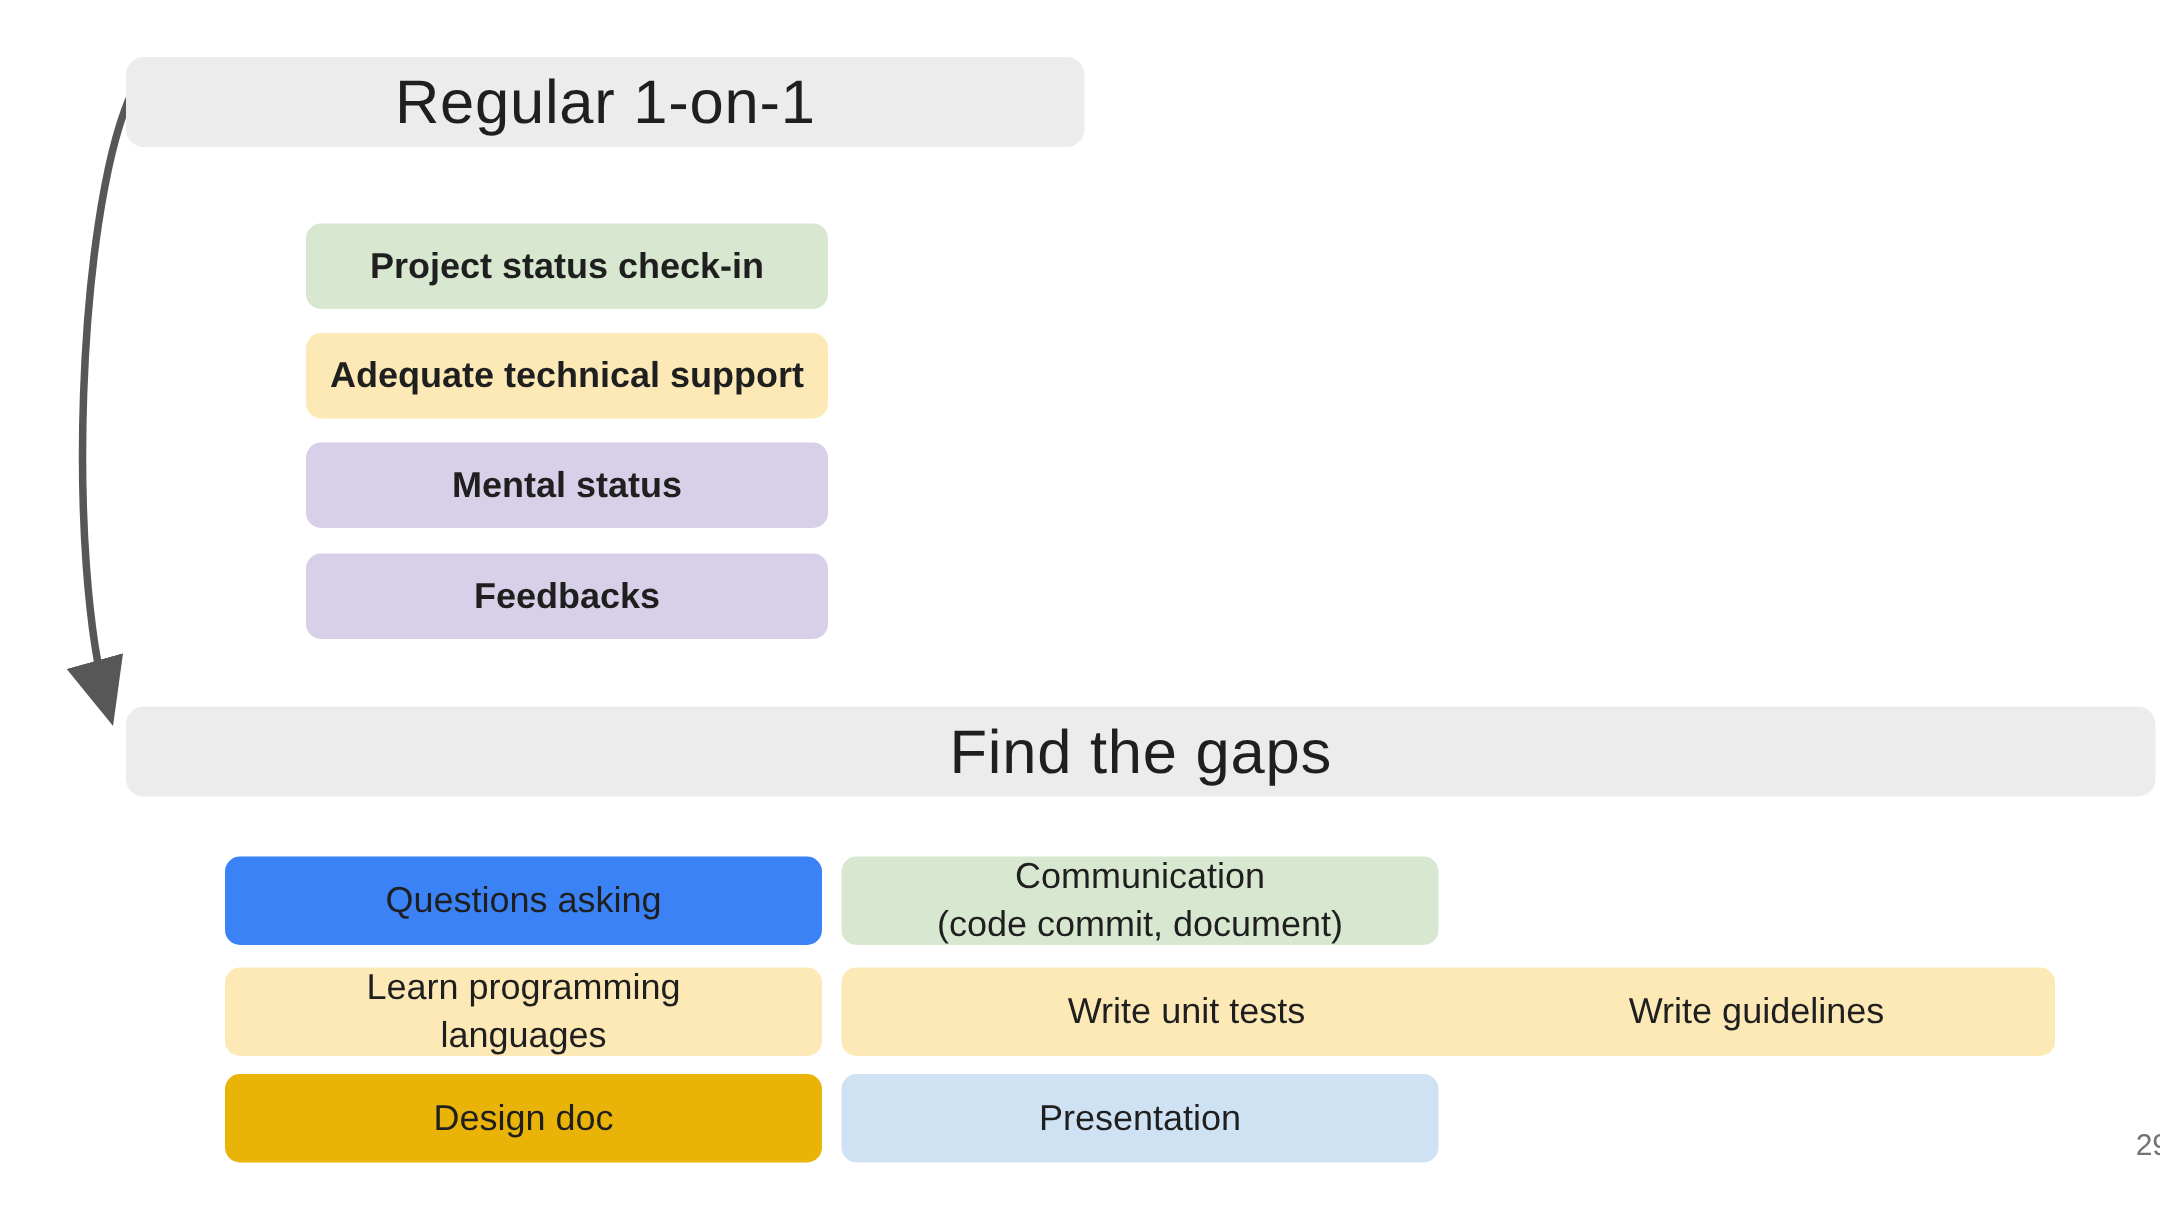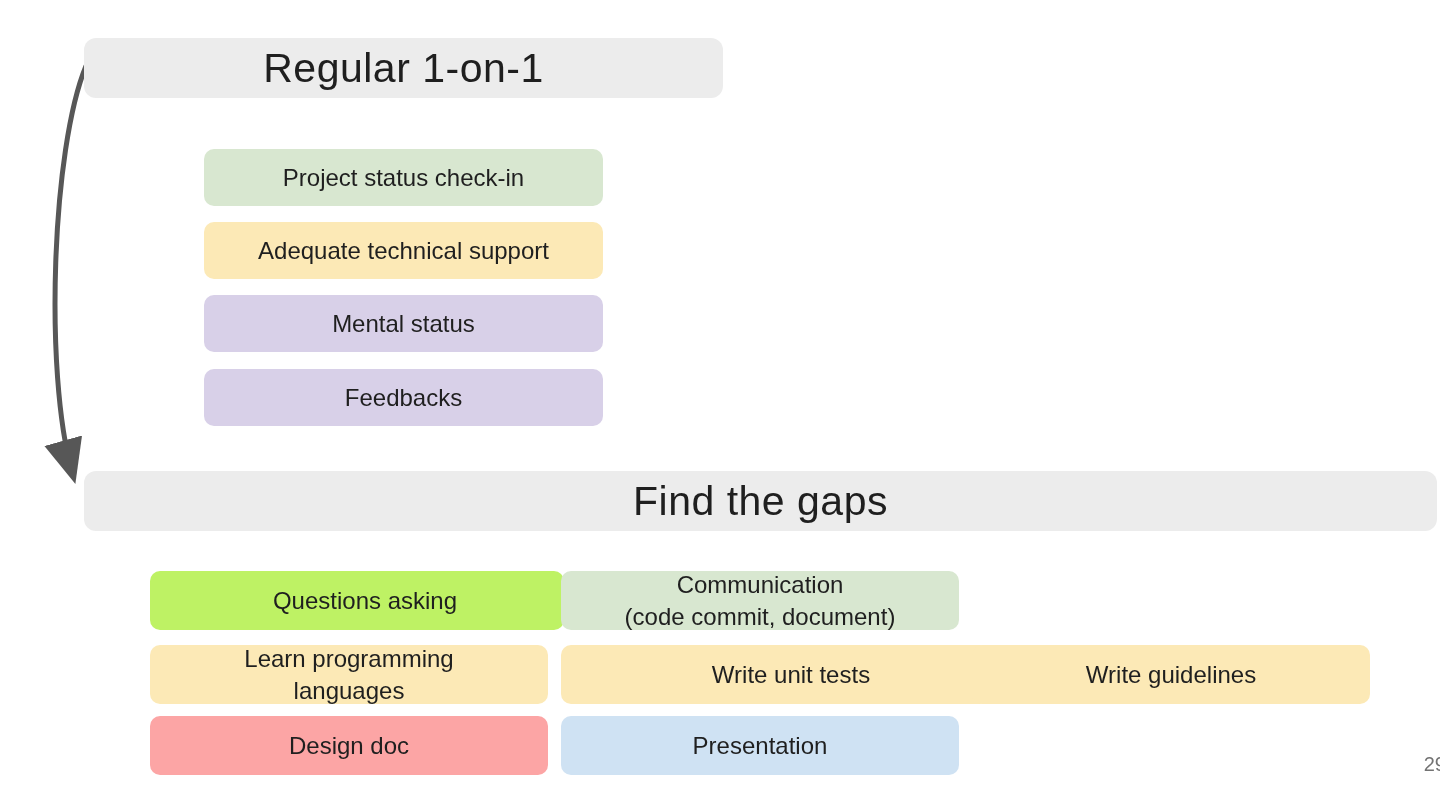--- a/index.html
+++ b/index.html
@@ -53,21 +53,21 @@
     align-items: center;
     justify-content: center;
     text-align: center;
     font-size: 24px;
     line-height: 1.32;
     color: #1f1f1f;
     white-space: pre-line;
     overflow: visible;
   }
   
-  .col-item { left: 164px; width: 399px; height: 57px; }
+  .col-item { left: 164px; width: 348px; height: 57px; font-weight: bold; }
   .col-item-1 { top: 149px; }
   .col-item-2 { top: 222px; }
   .col-item-3 { top: 295px; }
   .col-item-4 { top: 369px; }
   
   .gcol-1 { left: 110px; }
   .gcol-2 { left: 521px; }
   .gcol-3 { left: 932px; }
   .grow-1 { top: 571px; }
   .grow-2 { top: 645px; }
@@ -100,31 +100,31 @@
   <div class="box col-item col-item-1" style="background: rgb(216, 231, 208);">Project status check-in</div>
 
   <div class="box col-item col-item-2" style="background: rgb(252, 233, 182);">Adequate technical support</div>
 
   <div class="box col-item col-item-3" style="background: rgb(216, 208, 232);">Mental status</div>
 
   <div class="box col-item col-item-4" style="background: rgb(216, 208, 232);">Feedbacks</div>
 
   <div class="header-box header-2">Find the gaps</div>
 
-  <div class="box gcell gcol-1 grow-1" style="background: #bef264; padding-left: 16px;">Questions asking</div>
+  <div class="box gcell gcol-1 grow-1" style="background: #3b82f6;">Questions asking</div>
 
   <div class="box gcell gcol-2 grow-1" style="background: rgb(216, 231, 208);">Communication
 (code commit, document)</div>
 
   <div class="box gcell gcol-1 grow-2" style="background: rgb(252, 233, 182);">Learn programming
 languages</div>
 
   <div class="box gcell gcol-2 grow-2" style="background: rgb(252, 233, 182); padding-left: 31px;">Write unit tests</div>
 
   <div class="box gcell gcol-3 grow-2" style="background: rgb(252, 233, 182);">Write guidelines</div>
 
-  <div class="box gcell gcol-1 grow-3" style="background: #fca5a5;">Design doc</div>
+  <div class="box gcell gcol-1 grow-3" style="background: #eab308;">Design doc</div>
 
   <div class="box gcell gcol-2 grow-3" style="background: rgb(207, 226, 243);">Presentation</div>
 
   <div class="page-number">29</div>
 
 </div>
 
 </body></html>

